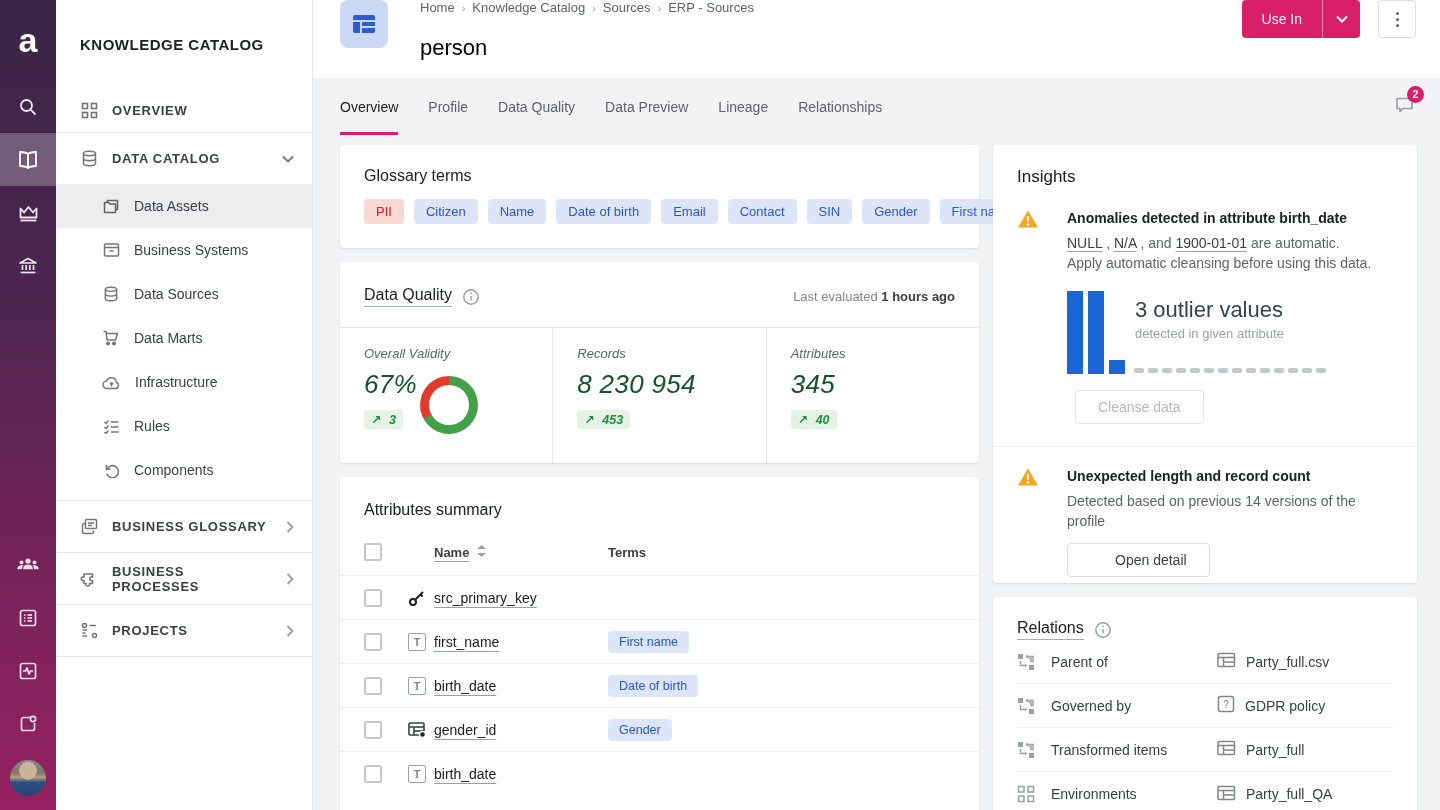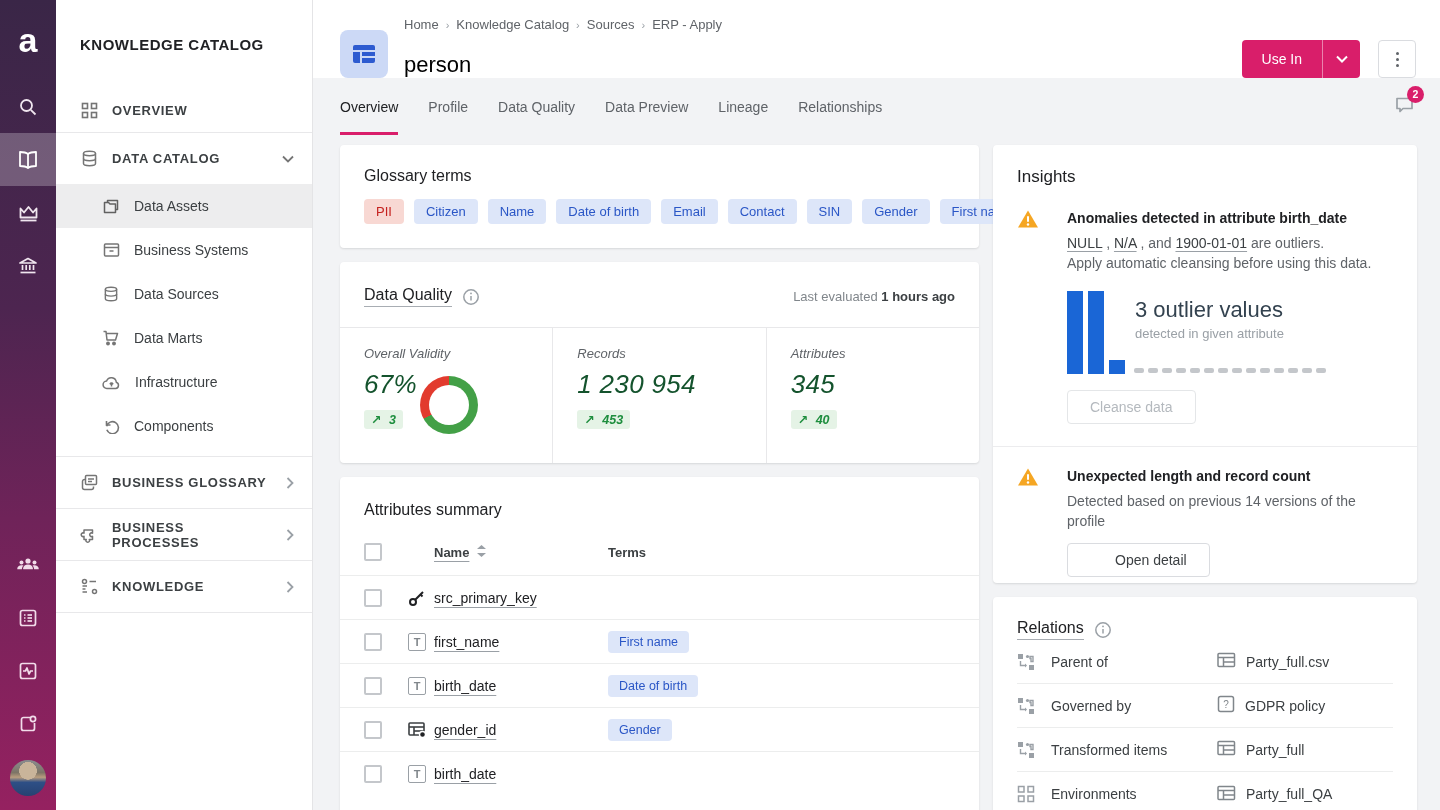--- a/index.html
+++ b/index.html
@@ -34,21 +34,21 @@
   .side-group{height:52px;display:flex;align-items:center;gap:14px;padding-left:24px;font-size:13px;font-weight:700;letter-spacing:.7px;color:#3c4043;border-top:1px solid #e8e8ea;cursor:pointer;}
   .side-sub{height:44px;display:flex;align-items:center;gap:14px;padding-left:46px;font-size:14px;color:#3c4043;cursor:pointer;}
   .side-sub.active{background:#ededee;}
   .divider{border-top:1px solid #e8e8ea;}
   .side-chev{margin-left:auto;margin-right:18px;display:flex;}
   .grow{flex:1;}
   .sicon{display:flex;flex:0 0 18px;justify-content:center;}
 
   
   .main{flex:1;display:flex;flex-direction:column;min-width:0;}
-  .pagehead{height:78px;background:#fff;display:flex;align-items:flex-end;padding:0 24px 0 27px;}
+  .pagehead{height:78px;background:#fff;display:flex;align-items:flex-start;padding:0 24px 0 27px;gap:16px;}
   .entity-ic{width:48px;height:48px;border-radius:8px;background:var(--title-icon-bg);display:flex;align-items:center;justify-content:center;margin-right:16px;}
   .crumbs{font-size:13px;color:#5f6368;display:flex;align-items:center;gap:7px;}
   .crumbs .sep{color:#9aa0a6;font-size:11px;}
   .page-title{font-size:22px;font-weight:500;color:#000000;margin-top:20px;}
   .headbtns{margin-left:auto;display:flex;align-items:center;gap:18px;}
   .usein{display:flex;height:38px;border-radius:4px;overflow:hidden;background:var(--accent);color:#fff;cursor:pointer;}
   .usein .lbl{display:flex;align-items:center;padding:0 20px;font-size:14px;font-weight:500;border-right:1px solid rgba(255,255,255,.45);}
   .usein .dd{width:37px;display:flex;align-items:center;justify-content:center;}
   .kebab{width:38px;height:38px;border:1px solid #dadce0;border-radius:4px;background:#fff;display:flex;flex-direction:column;align-items:center;justify-content:center;gap:3px;cursor:pointer;}
   .kebab i{width:3px;height:3px;border-radius:50%;background:#5f6368;}
@@ -114,21 +114,21 @@
   .minichart{position:relative;height:85px;margin-top:16px;display:flex;align-items:flex-end;gap:5px;}
   .bar{width:16px;background:var(--bar-blue);}
   .bar.b1,.bar.b2{height:83px;}
   .bar.b3{height:14px;}
   .dash{width:10px;height:5px;border-radius:2px;background:#c4c7cb;margin-bottom:1px;margin-left:4px;}
   .mini-label{position:absolute;left:68px;top:8px;}
   .mini-label .big{font-size:22px;font-weight:500;color:#33424f;}
   .mini-label .cap{font-size:13px;color:#9aa0a6;margin-top:3px;}
   .btn{display:inline-block;border:1px solid #dadce0;background:#fff;border-radius:4px;font-size:14px;padding:8px 22px;color:#3c4043;cursor:pointer;font-family:inherit;}
   .btn.disabled{color:#b4b9be;border-color:#e4e6e8;}
-  .cleanse{margin:16px 0 0 0;}
+  .cleanse{margin:16px 0 0 8px;}
   .ins-div{border-top:1px solid #ececee;margin:22px -24px 0 -24px;}
   .ins-block.second{margin-top:20px;}
   .openbtn{margin-top:12px;padding-left:47px;}
 
   
   .relations{flex:1;padding:22px 24px 0 24px;min-height:213px;}
   .rel-head{display:flex;align-items:center;}
   .rel-row{display:flex;align-items:center;height:44px;border-bottom:1px solid #eceded;}
   .rel-row:first-of-type{margin-top:8px;}
   .rel-row:last-child{border-bottom:0;}
@@ -296,20 +296,33 @@
     <span class="sicon">
         <svg width="19" height="15" viewBox="0 0 19 15" fill="none" stroke="#757575" stroke-width="1.5" stroke-linejoin="round">
           <path d="M5 13.5a3.7 3.7 0 0 1-.4-7.4 5 5 0 0 1 9.7 1.2 3.2 3.2 0 0 1-.6 6.2H5z"></path>
           <path d="M9.5 11.5V7.5m0 0l-1.7 1.7m1.7-1.7l1.7 1.7"></path>
         </svg>
       </span>
     <span>Infrastructure</span>
   </div>
   <div class="side-sub">
     <span class="sicon">
+        <svg width="17" height="15" viewBox="0 0 17 15" fill="none" stroke="#757575" stroke-width="1.5">
+          <polyline points="1.5,3 3,4.5 5.5,1.5"></polyline>
+          <line x1="8" y1="3" x2="15.5" y2="3"></line>
+          <polyline points="1.5,8 3,9.5 5.5,6.5"></polyline>
+          <line x1="8" y1="8" x2="15.5" y2="8"></line>
+          <polyline points="1.5,13 3,14.5 5.5,11.5"></polyline>
+          <line x1="8" y1="13" x2="15.5" y2="13"></line>
+        </svg>
+      </span>
+    <span>Rules</span>
+  </div>
+  <div class="side-sub">
+    <span class="sicon">
         <svg width="17" height="16" viewBox="0 0 17 16" fill="none" stroke="#757575" stroke-width="1.6">
           <path d="M3.5 3v4h4"></path>
           <path d="M3.7 7A6 6 0 1 1 3 10.5" transform="rotate(-15 8.5 8)"></path>
         </svg>
       </span>
     <span>Components</span>
   </div>
   <div class="side-group" style="margin-top:8px;">
     <span class="sicon">
         <svg width="17" height="17" viewBox="0 0 17 17" fill="none" stroke="#757575" stroke-width="1.5" stroke-linejoin="round">
@@ -343,21 +356,21 @@
     <span class="sicon">
         <svg width="17" height="17" viewBox="0 0 17 17" fill="none" stroke="#757575" stroke-width="1.5">
           <circle cx="3.5" cy="3.5" r="2"></circle>
           <circle cx="13.5" cy="13.5" r="2"></circle>
           <line x1="1.5" y1="8" x2="6" y2="8"></line>
           <line x1="1.5" y1="11" x2="4.5" y2="11"></line>
           <line x1="1.5" y1="14" x2="6" y2="14"></line>
           <line x1="8.5" y1="3.5" x2="15" y2="3.5"></line>
         </svg>
       </span>
-    <span>KNOWLEDGE</span>
+    <span>PROJECTS</span>
     <span class="side-chev">
         <svg width="8" height="12" viewBox="0 0 8 12" fill="none" stroke="#9aa0a6" stroke-width="1.8">
           <polyline points="1.5,1 6.5,6 1.5,11"></polyline>
         </svg>
       </span>
   </div>
   <div class="divider"></div>
   <div class="grow"></div>
 </nav>
 
@@ -373,21 +386,21 @@
         </svg>
     </div>
     <div>
       <div class="crumbs">
         <span>Home</span>
           <span class="sep">›</span>
         <span>Knowledge Catalog</span>
           <span class="sep">›</span>
         <span>Sources</span>
           <span class="sep">›</span>
-        <span>ERP - Apply</span>
+        <span>ERP - Sources</span>
       </div>
       <div class="page-title">person</div>
     </div>
     <div class="headbtns">
       <div class="usein">
         <span class="lbl">Use In</span>
         <span class="dd">
             <svg width="12" height="8" viewBox="0 0 12 8" fill="none" stroke="#fff" stroke-width="2">
               <polyline points="1,1.5 6,6.5 11,1.5"></polyline>
             </svg>
@@ -451,21 +464,21 @@
         </div>
         <div class="dq-stats">
           <div class="stat">
             <div class="lab">Overall Validity</div>
             <div class="val">67%</div>
             <span class="delta"><span>↗</span>&nbsp;<span>3</span></span>
             <div class="donut" style="background: conic-gradient(var(--donut-green) 0 241.20000000000002deg, var(--donut-red) 241.20000000000002deg 360deg);"></div>
           </div>
           <div class="stat">
             <div class="lab">Records</div>
-            <div class="val">1 230 954</div>
+            <div class="val">8 230 954</div>
             <span class="delta"><span>↗</span>&nbsp;<span>453</span></span>
           </div>
           <div class="stat">
             <div class="lab">Attributes</div>
             <div class="val">345</div>
             <span class="delta"><span>↗</span>&nbsp;<span>40</span></span>
           </div>
         </div>
       </section>
 
@@ -549,21 +562,21 @@
         <div class="card-title" style="font-size:17px;">Insights</div>
 
         <div class="ins-block">
           <span class="warn-ic"><svg width="22" height="20" viewBox="0 0 22 20">
                 <path d="M11 1.5L21 18.5H1z" fill="#f5a623"></path>
                 <rect x="10" y="7" width="2" height="6" rx="1" fill="#fff"></rect>
                 <circle cx="11" cy="15.5" r="1.2" fill="#fff"></circle>
               </svg></span>
           <div class="ins-body">
             <div class="ins-h">Anomalies detected in attribute birth_date</div>
-            <div class="ins-t"><span class="uv">NULL</span><span> , </span><span class="uv">N/A</span><span> , and </span><span class="uv">1900-01-01</span><span> are outliers.</span></div>
+            <div class="ins-t"><span class="uv">NULL</span><span> , </span><span class="uv">N/A</span><span> , and </span><span class="uv">1900-01-01</span><span> are automatic.</span></div>
             <div class="ins-t" style="margin-top:0;">Apply automatic cleansing before using this data.</div>
             <div class="minichart">
               <span class="bar b1"></span>
               <span class="bar b2"></span>
               <span class="bar b3"></span>
               <span style="display:flex;align-items:flex-end;">
                   <span class="dash"></span>
                   <span class="dash"></span>
                   <span class="dash"></span>
                   <span class="dash"></span>

